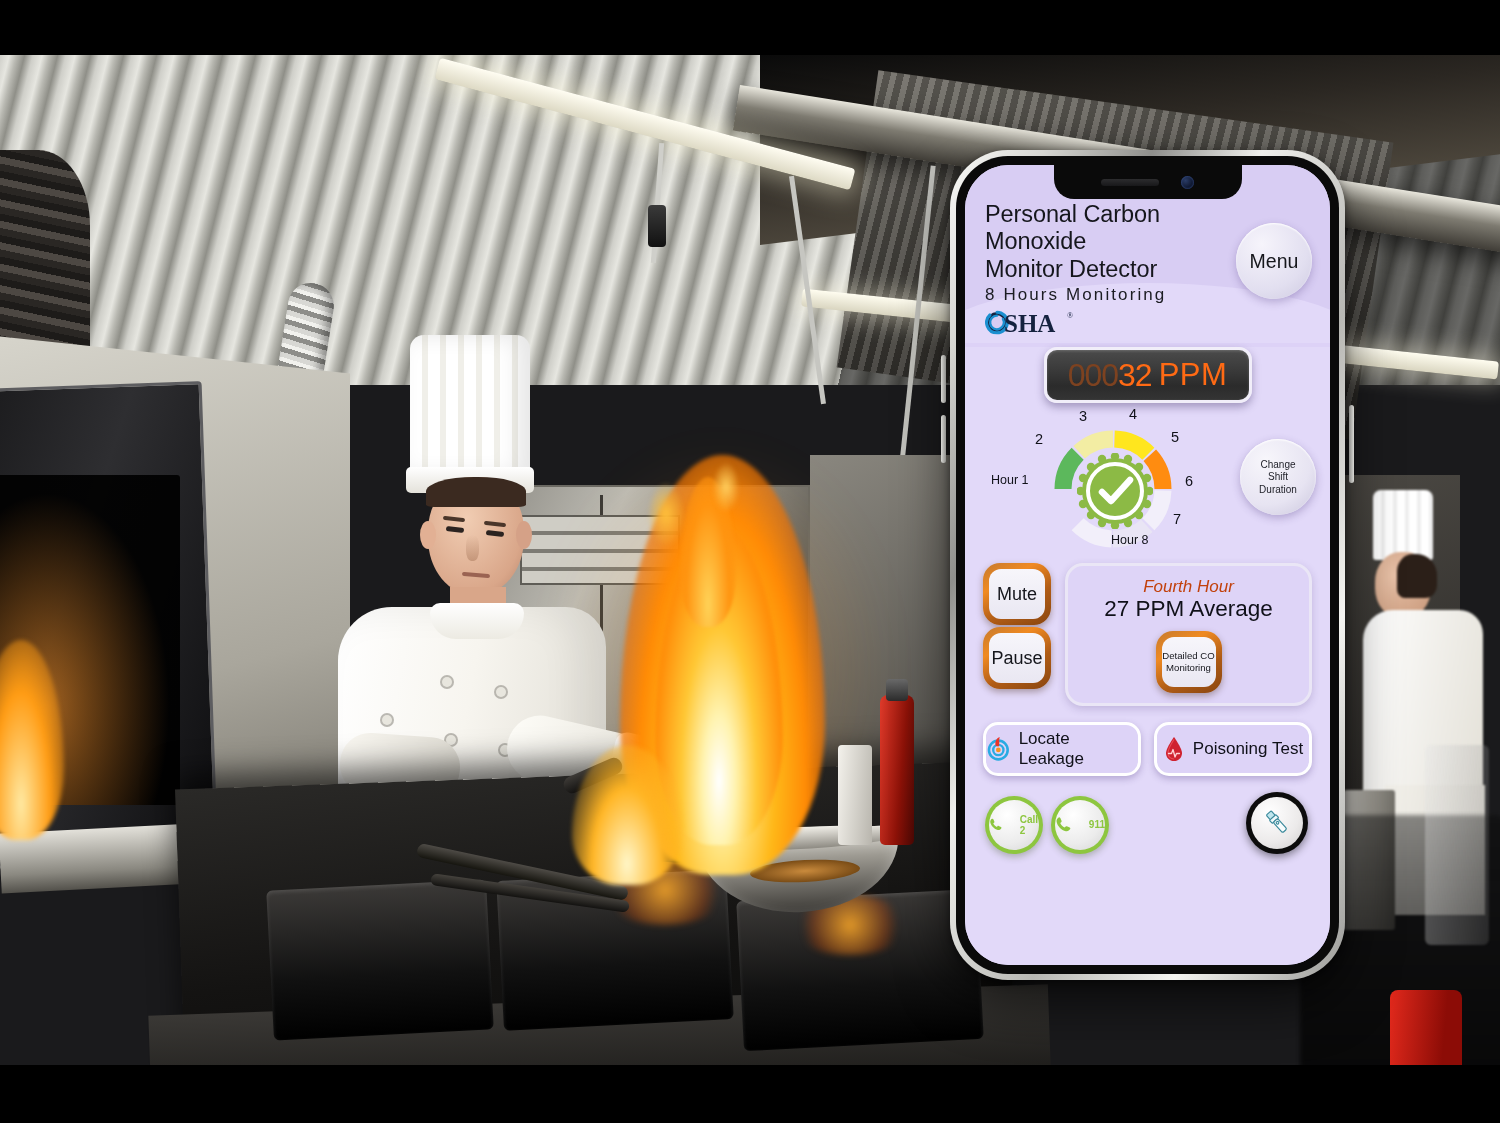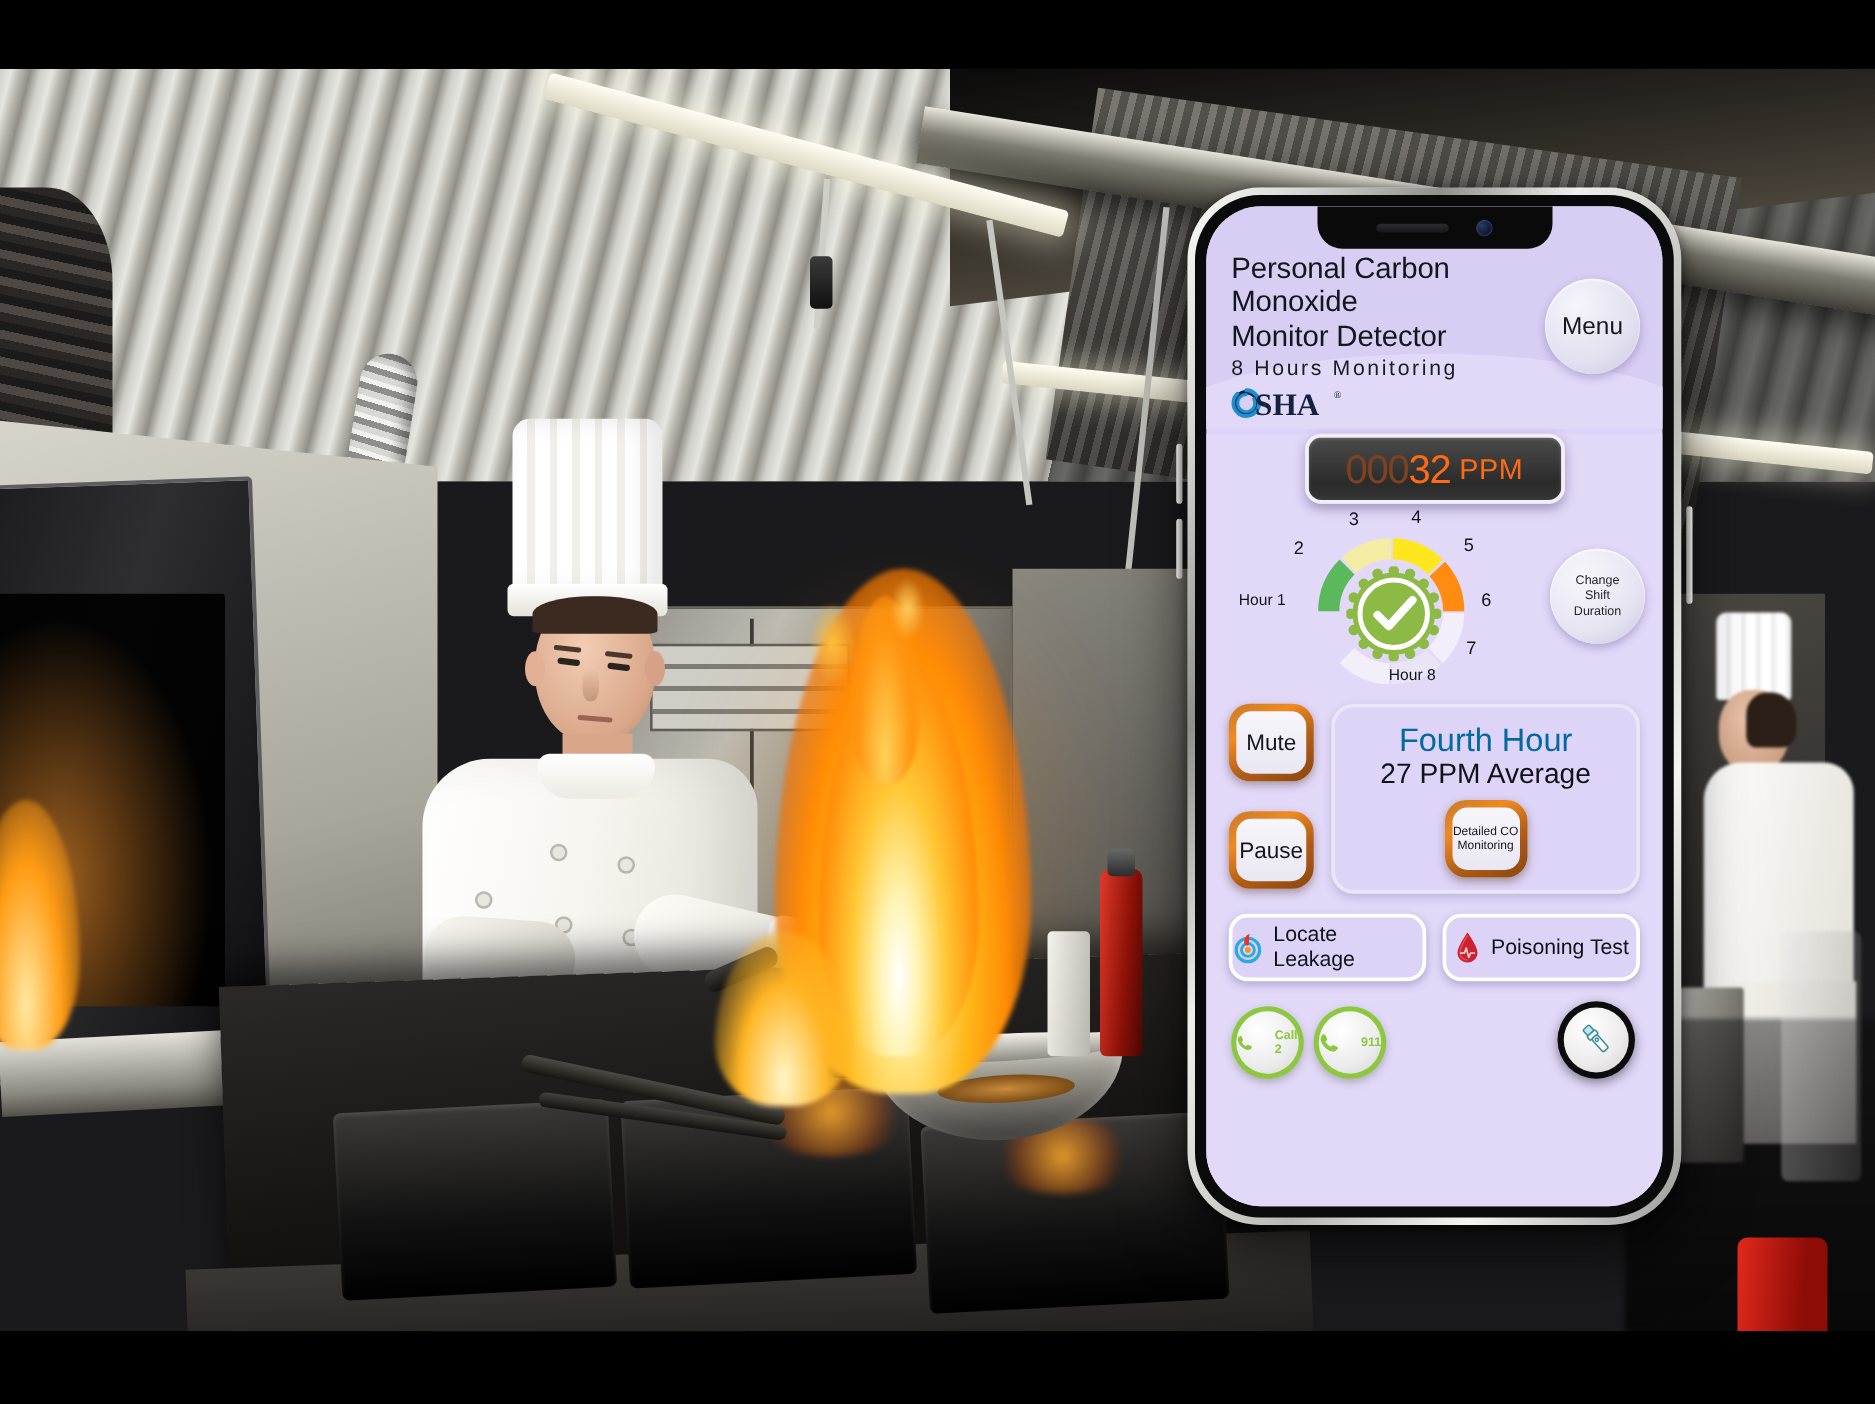--- a/index.html
+++ b/index.html
@@ -403,62 +403,62 @@
   .ppm-wrap { display:flex; justify-content:center; margin-top:10px; }
   .ppm-display {
     width:208px; height:56px; border-radius:13px;
     background:linear-gradient(180deg,#4b4b4b 0%,#3a3a3a 40%,#2b2b2b 72%,#343434 100%);
     border:3px solid #f1eef9;
     box-shadow:0 4px 9px rgba(40,25,80,.35), inset 0 1px 3px rgba(255,255,255,.2);
     display:flex; align-items:center; justify-content:center;
   }
   .ppm-lead { font-size:32px; color:#7d4220; letter-spacing:-1px; font-weight:400; }
   .ppm-val { font-size:32px; color:#ff6a14; letter-spacing:-1px; font-weight:400;text-align:center; }
-  .ppm-unit { font-size:23px; color:#ff6a14; margin-left:7px; letter-spacing:.5px; }
+  .ppm-unit { font-size:31px; color:#ff6a14; margin-left:7px; letter-spacing:.5px; }
 
   
   .gauge-row { position:relative; height:146px; margin-top:8px; }
   .gauge-box { position:absolute; left:36px; top:0; width:188px; height:146px; }
   .gauge-svg { position:absolute; left:0; top:0; }
   .g-label { position:absolute; font-size:12.5px; color:#101119; }
   .g-num { position:absolute; font-size:14.5px; color:#101119; }
   .check-badge {
     position:absolute; left:58px; top:42px; width:76px; height:76px;
   }
   .shift-btn {
     position:absolute; right:-4px; top:28px; width:76px; height:76px; border-radius:50%;
     background:radial-gradient(circle at 34% 28%,#f7f6fb,#e7e4f2 60%,#c9c5dc);
     box-shadow:0 3px 8px rgba(60,40,110,.3), inset 0 1px 2px #fff;
     display:flex; flex-direction:column; align-items:center; justify-content:center;
     font-size:10px; line-height:1.22; color:#23242c; text-align:center;
   }
 
   
   .mid-row { display:flex; gap:14px; margin-top:6px; }
-  .side-col { display:flex; flex-direction:column; gap:24px; }
+  .side-col { display:flex; flex-direction:column; gap:2px; }
   .sq-btn {
     width:68px; height:62px; border-radius:17px;
     background:linear-gradient(150deg,#c57a2e 0%,#f08a22 30%,#b05c16 62%,#8a4610 100%);
     padding:6px; box-shadow:0 3px 7px rgba(60,30,10,.35);
   }
   .sq-btn-face {
     width:100%; height:100%; border-radius:12px;
     background:linear-gradient(180deg,#f7f6fb,#e9e7f2);
     display:flex; align-items:center; justify-content:center;
     font-size:18px; color:#15161c;
   }
   .avg-panel {
     flex:1; border-radius:18px;
     background:#ded4f7;
     border:3px solid #eae6f6;
     box-shadow:0 3px 8px rgba(60,40,110,.2);
     padding:12px 8px 10px 8px;
     display:flex; flex-direction:column; align-items:center;
   }
-  .avg-l1 { font-size:26px; color:#0369a1; line-height:1.08; }
+  .avg-l1 { font-size:17px; color:#c2410c; line-height:1.08;font-style:italic; }
   .avg-l2 { font-size:22.5px; color:#101119; line-height:1.1; }
   .detail-btn {
     margin-top:9px; width:66px; height:62px; border-radius:17px;
     background:linear-gradient(150deg,#c57a2e 0%,#ef8a22 30%,#ae5b15 64%,#8a4610 100%);
     padding:6px; box-shadow:0 3px 7px rgba(60,30,10,.35);
   }
   .detail-face {
     width:100%; height:100%; border-radius:12px;
     background:linear-gradient(180deg,#f7f6fb,#e9e7f2);
     display:flex; flex-direction:column; align-items:center; justify-content:center;

